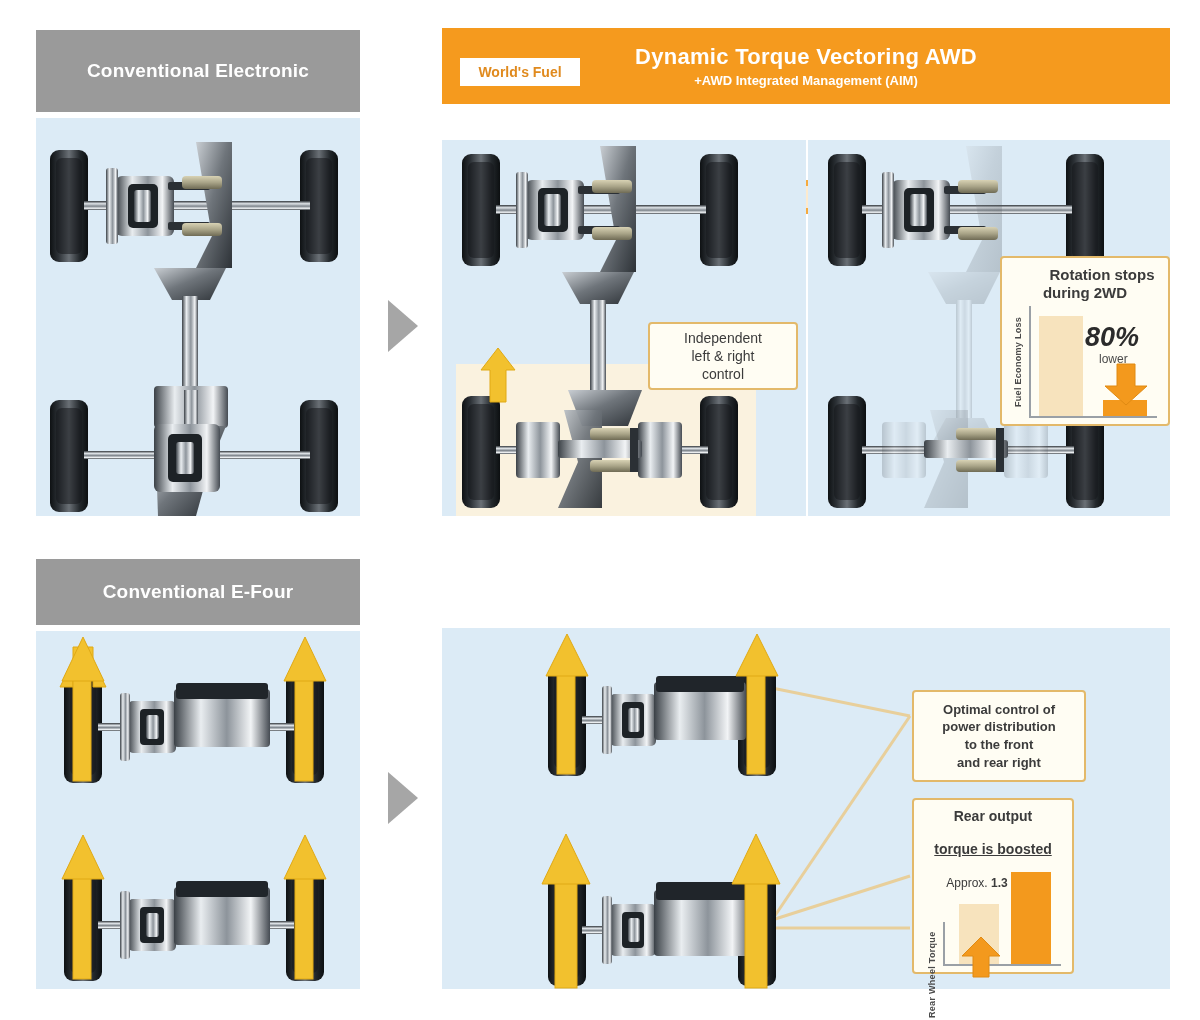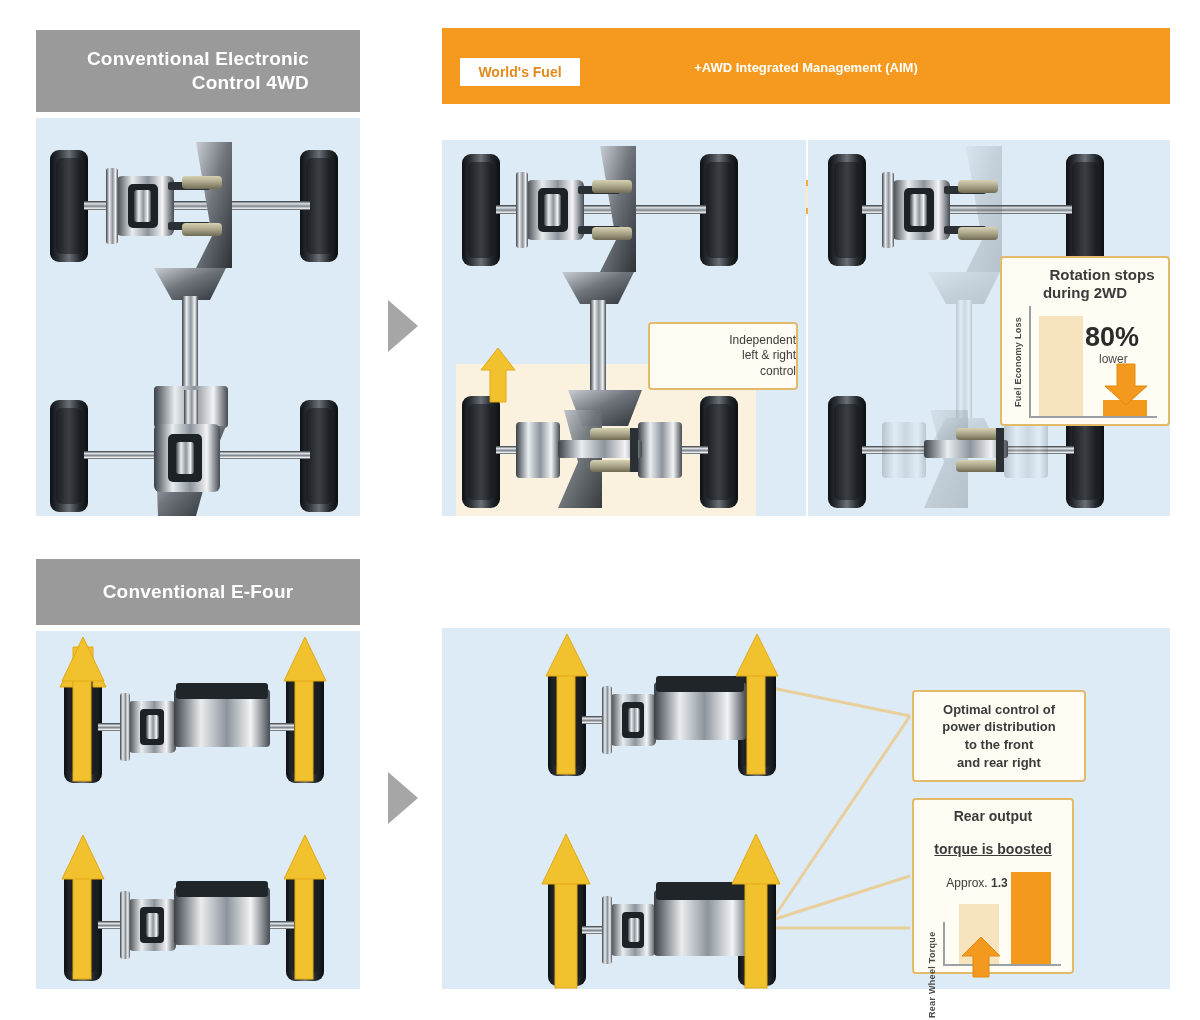--- a/index.html
+++ b/index.html
@@ -50,21 +50,20 @@
   
   .yarrow{position:absolute;}
   svg{display:block;overflow:visible;}
 </style>
 </head>
 <body>
 
 <div class="panel hdr-gray" style="left:36px;top:30px;width:324px;height:82px;font-size:19px;">
   <div>
     <div>Conventional Electronic</div>
-    <div>Control 4WD</div>
   </div>
 </div>
 
 <div class="panel body-blue" style="left:36px;top:118px;width:324px;height:398px;">
   <svg width="324" height="398" viewBox="0 0 324 398">
     <defs>
       <linearGradient id="metalV" x1="0" y1="0" x2="1" y2="0">
         <stop offset="0%" stop-color="#3a4046"></stop>
           <stop offset="28%" stop-color="#e9edf0"></stop>
         <stop offset="55%" stop-color="#8d949b"></stop>
@@ -136,20 +135,21 @@
   </svg>
 </div>
 
 <div class="panel" style="left:386px;top:298px;width:34px;height:56px;">
   <svg width="34" height="56" viewBox="0 0 34 56">
     <polygon points="2,2 32,28 2,54" fill="#a6a6a6"></polygon>
   </svg>
 </div>
 
 <div class="panel hdr-orange" style="left:442px;top:28px;width:728px;height:76px;">
+  <div class="h1" style="font-size:22px;">Dynamic Torque Vectoring AWD</div>
   <div class="h2" style="font-size:13px;margin-top:3px;">+AWD Integrated Management (AIM)</div>
 </div>
 <div class="badge" style="left:460px;top:58px;width:118px;height:26px;font-size:14px;">World's Fuel</div>
 
 <div class="panel subband" style="left:442px;top:104px;width:728px;height:34px;">
   <div class="cell" style="font-size:16px;">Torque Vectoring Mechanism</div>
   <div class="vdiv"></div>
   <div class="cell" style="font-size:16px;">Disconnect Mechanism</div>
 </div>
 
@@ -232,42 +232,42 @@
         <path d="M122 270 L160 270 L160 368 L116 368 L136 322 Z" fill="url(#wedge)"></path>
       </g>
       <rect x="116" y="300" width="84" height="18" rx="3" fill="url(#metalV)"></rect>
       <rect x="148" y="288" width="44" height="12" rx="4" fill="url(#brass)"></rect>
       <rect x="148" y="320" width="44" height="12" rx="4" fill="url(#brass)"></rect>
       <rect x="188" y="288" width="8" height="44" fill="#2b3035"></rect>
     </g>
   </svg>
 </div>
 
-<div class="callout" style="left:648px;top:322px;width:150px;height:68px;font-size:12px;line-height:1.3;align-items:flex-end;">
+<div class="callout" style="left:648px;top:322px;width:150px;height:68px;font-size:14px;line-height:1.3;">
   <div>Independent</div>
   <div>left &amp; right</div>
   <div>control</div>
   <svg class="tail" style="left:-14px;top:14px;" width="16" height="26" viewBox="0 0 16 26">
     <polygon points="16,0 16,26 0,13" fill="#fffdf3" stroke="#e3b96a" stroke-width="2"></polygon>
     <rect x="13" y="2" width="4" height="22" fill="#fffdf3"></rect>
   </svg>
 </div>
 
 <div class="callout" style="left:1000px;top:256px;width:170px;height:170px;padding:8px 6px 6px 6px;
             justify-content:flex-start;">
   <div style="font-size:15px;font-weight:bold;line-height:1.2;margin-left:34px;">Rotation stops</div>
   <div style="font-size:15px;font-weight:bold;line-height:1.2;margin-bottom:4px;">during 2WD</div>
 
   <div class="mini" style="width:128px;height:112px;margin-left:16px;">
     <div class="vlabel" style="left:-16px;top:4px;height:104px;">Fuel Economy Loss</div>
     <div class="axis-y"></div>
     <div class="axis-x"></div>
     <div class="bar" style="left:10px;width:44px;height:100px;background:#f7e3bd;"></div>
     <div class="bar" style="left:74px;width:44px;height:16px;background:#f3991d;"></div>
-    <div class="big80" style="position:absolute;left:56px;top:18px;">80%</div>
+    <div class="big80" style="position:absolute;left:56px;top:18px;font-style:italic;">80%</div>
     <div class="lower" style="position:absolute;left:70px;top:46px;">lower</div>
     <svg style="position:absolute;left:74px;top:58px;" width="46" height="42" viewBox="0 0 46 42">
       <polygon points="14,0 32,0 32,22 44,22 23,41 2,22 14,22" fill="#f3991d" stroke="#e08a12" stroke-width="1"></polygon>
     </svg>
   </div>
 
   <svg class="tail" style="left:-15px;top:62px;" width="17" height="30" viewBox="0 0 17 30">
     <polygon points="17,0 17,30 0,15" fill="#fffdf3" stroke="#e3b96a" stroke-width="2"></polygon>
     <rect x="14" y="2" width="4" height="26" fill="#fffdf3"></rect>
   </svg>

